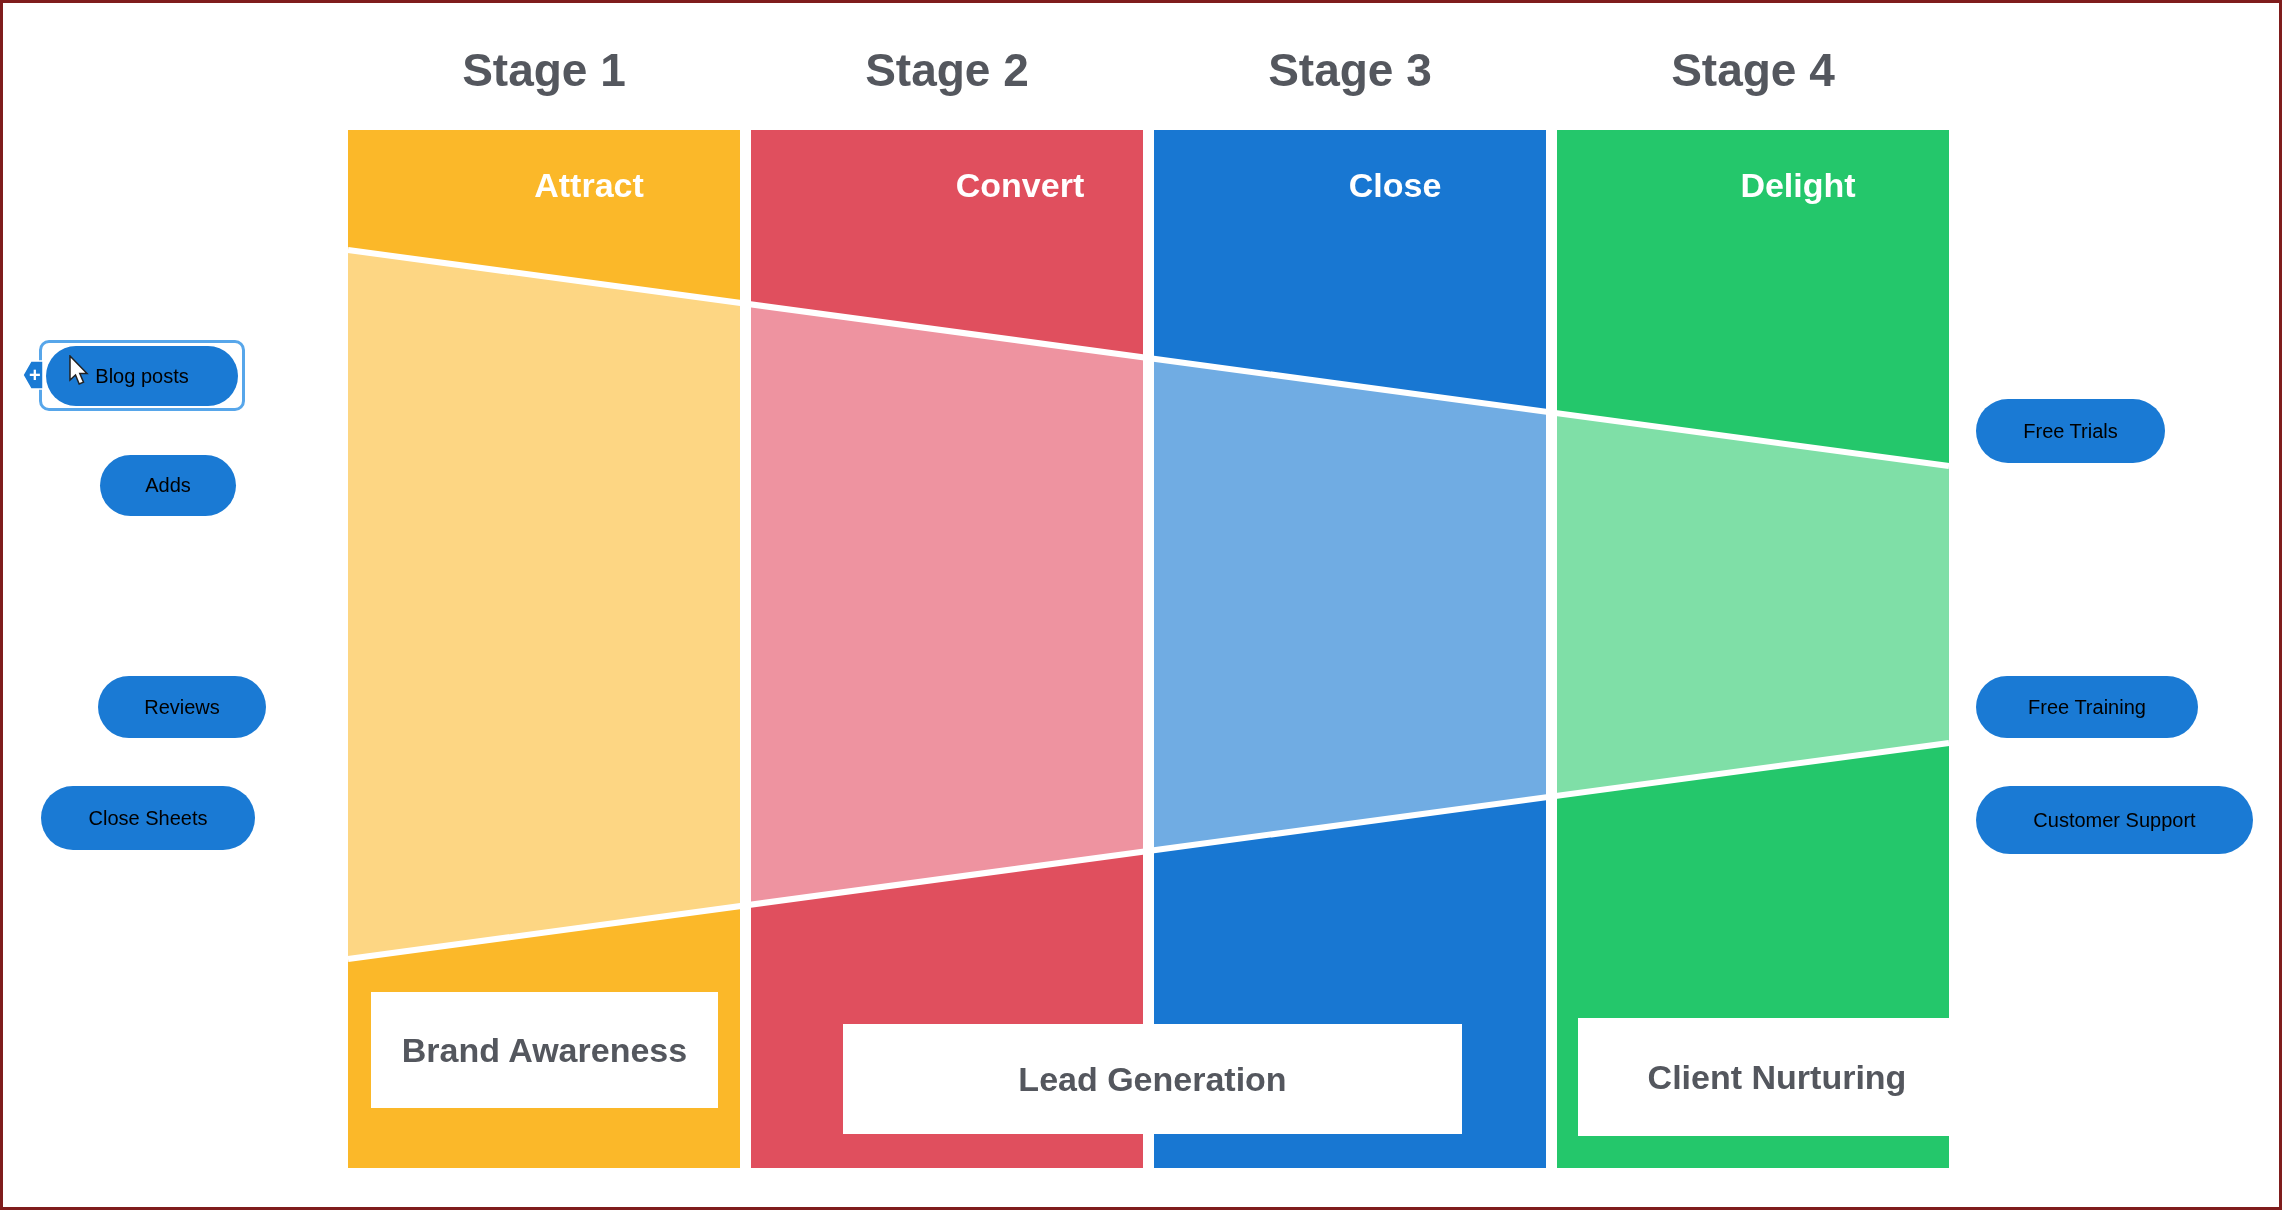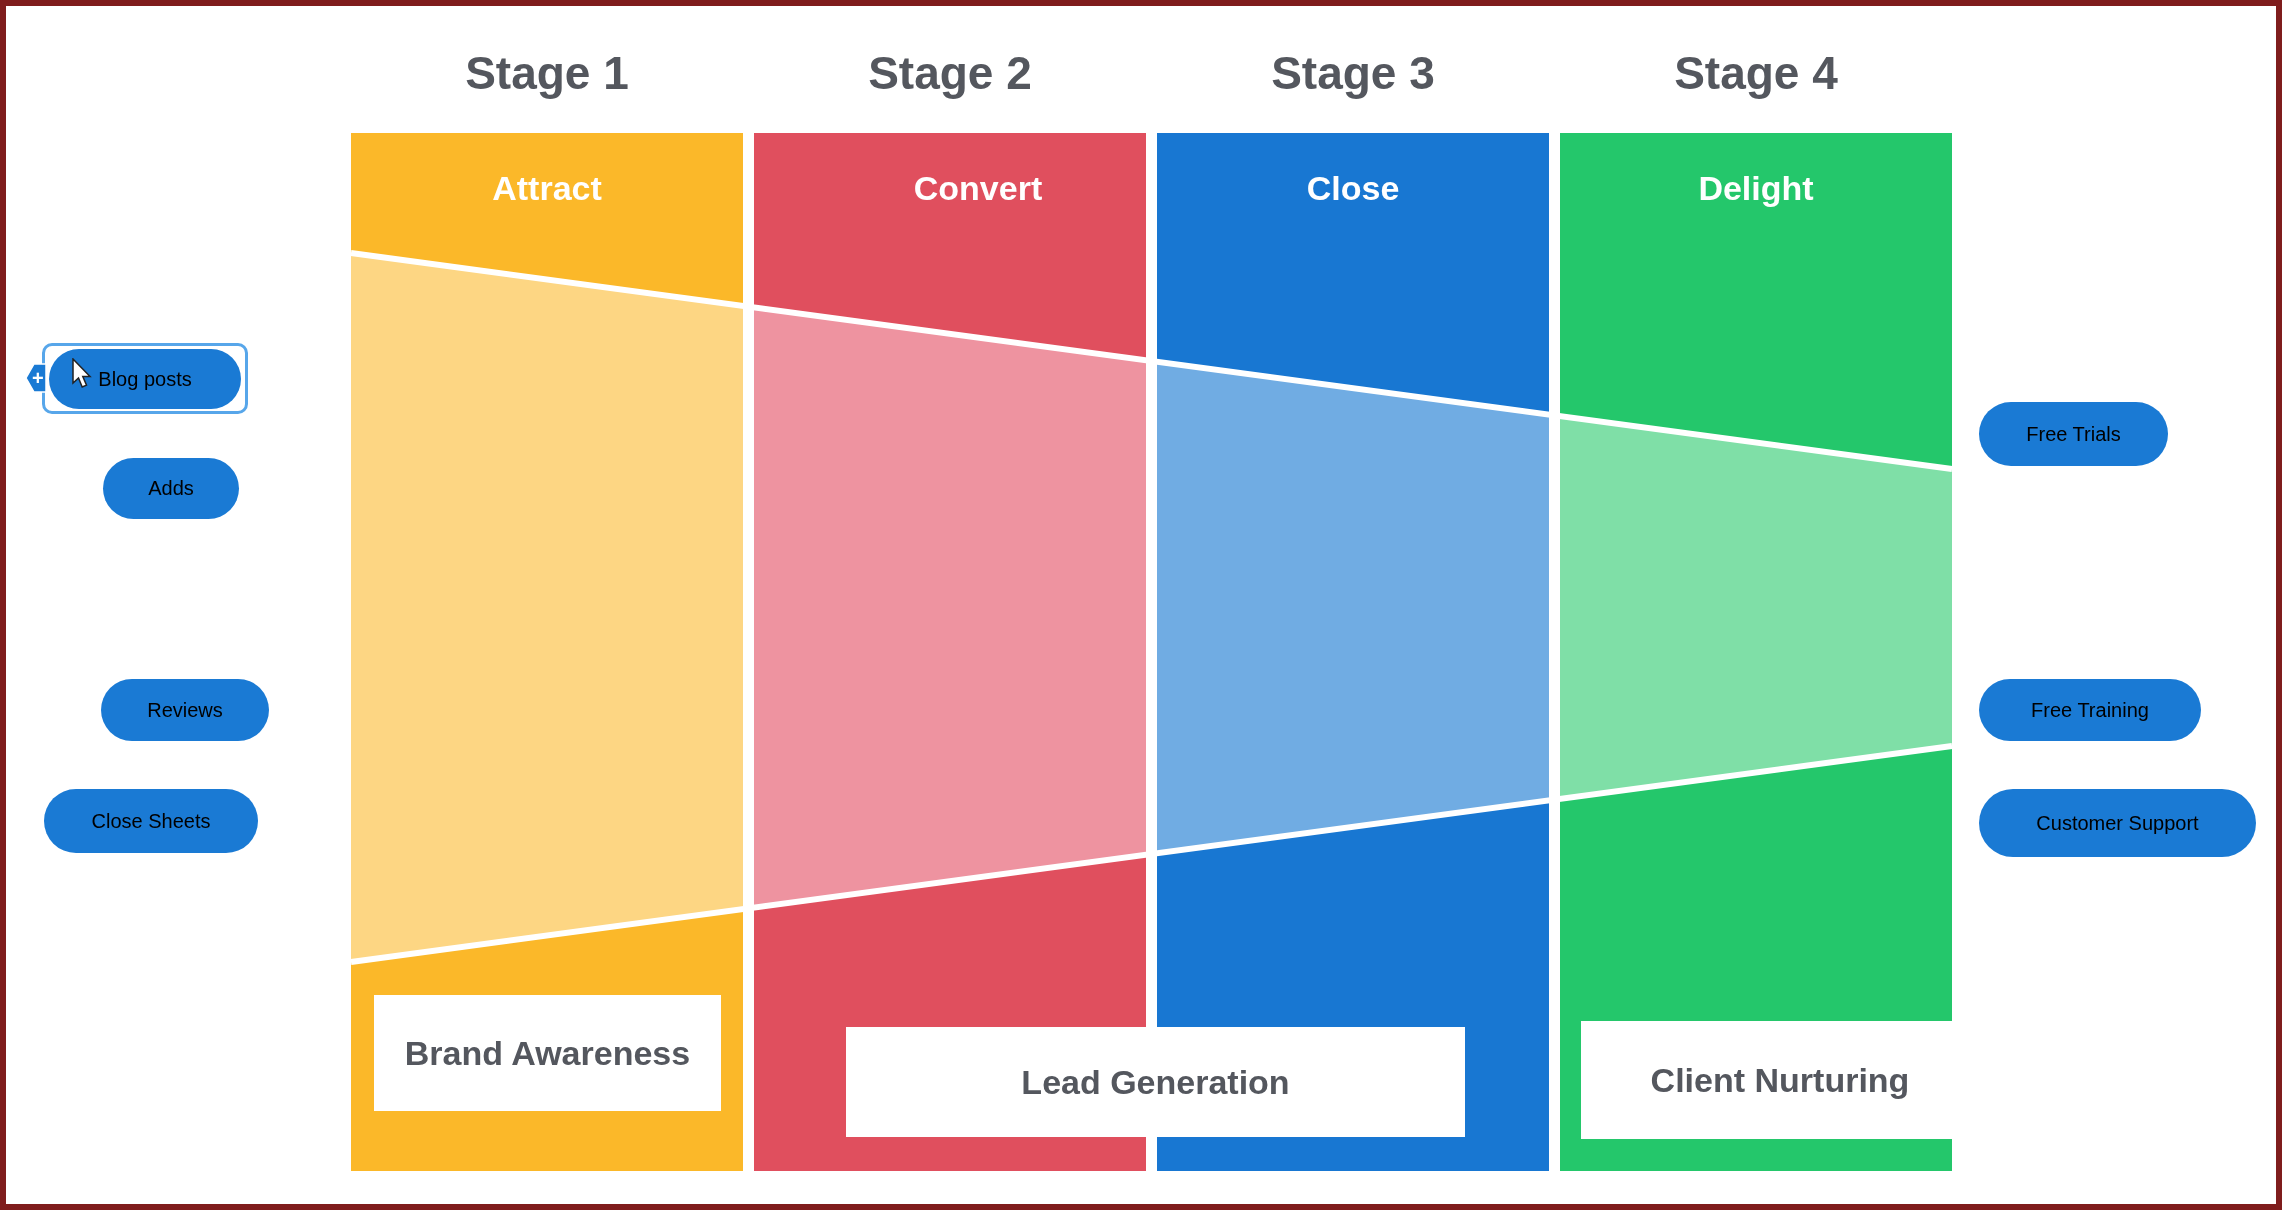--- a/index.html
+++ b/index.html
@@ -4,21 +4,21 @@
 <style>
   html, body { margin: 0; padding: 0; background: #ffffff; }
   * { box-sizing: border-box; }
   body { font-family: "Liberation Sans", sans-serif; }
 
   .frame {
     position: relative;
     width: 2282px;
     height: 1210px;
     background: #ffffff;
-    border: 6px solid #7f1d1d;
+    border: 3px solid #7f1d1d;
     overflow: hidden;
   }
 
   .stage-label {
     position: absolute;
     top: 40px;
     width: 392px;
     text-align: center;
     font-size: 46px;
     font-weight: 700;
@@ -28,20 +28,21 @@
   .funnel-svg { position: absolute; left: 0; top: 0; }
 
   .col-header {
     position: absolute;
     top: 163px;
     width: 392px;
     text-align: center;
     font-size: 34px;
     font-weight: 700;
     color: #ffffff;
+    margin-left: 45px;
   }
 
   .white-box {
     position: absolute;
     background: #ffffff;
     display: flex;
     align-items: center;
     justify-content: center;
     font-size: 34px;
     font-weight: 700;

